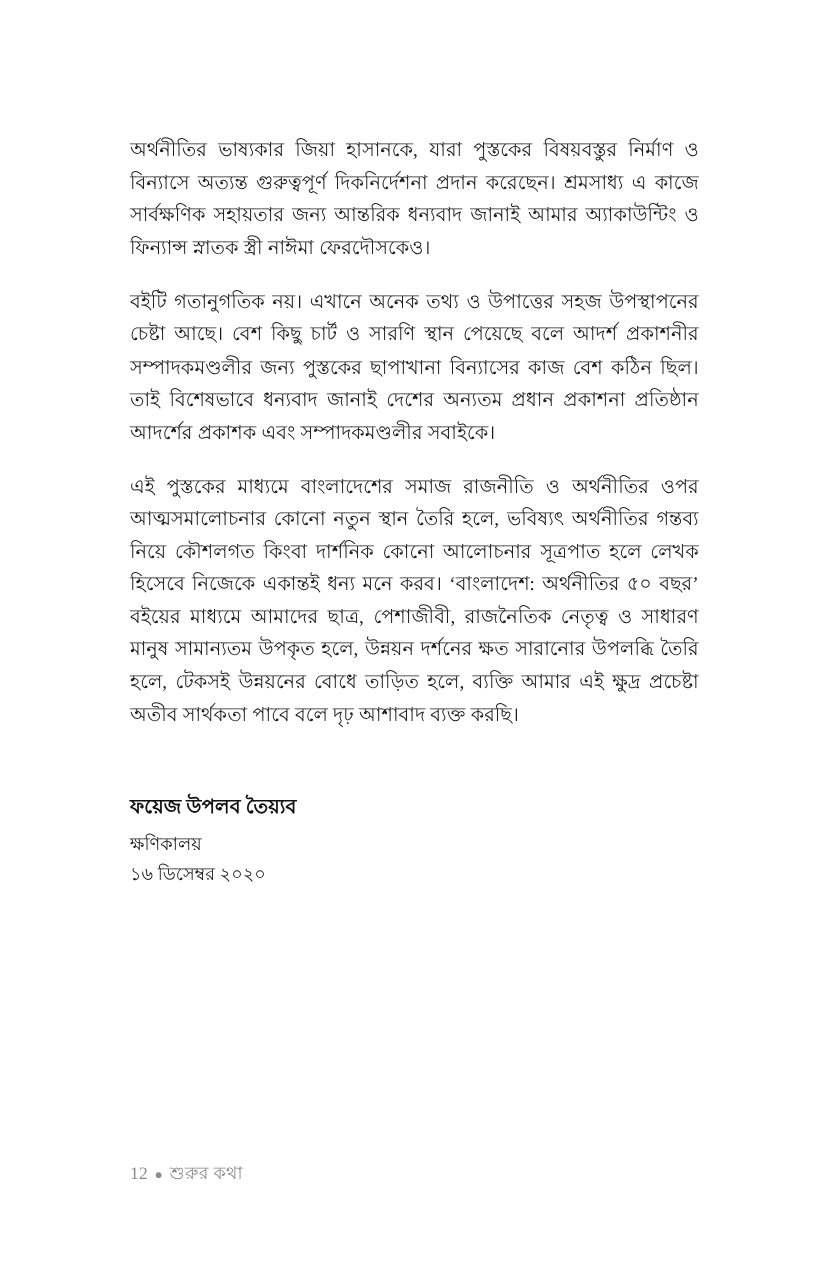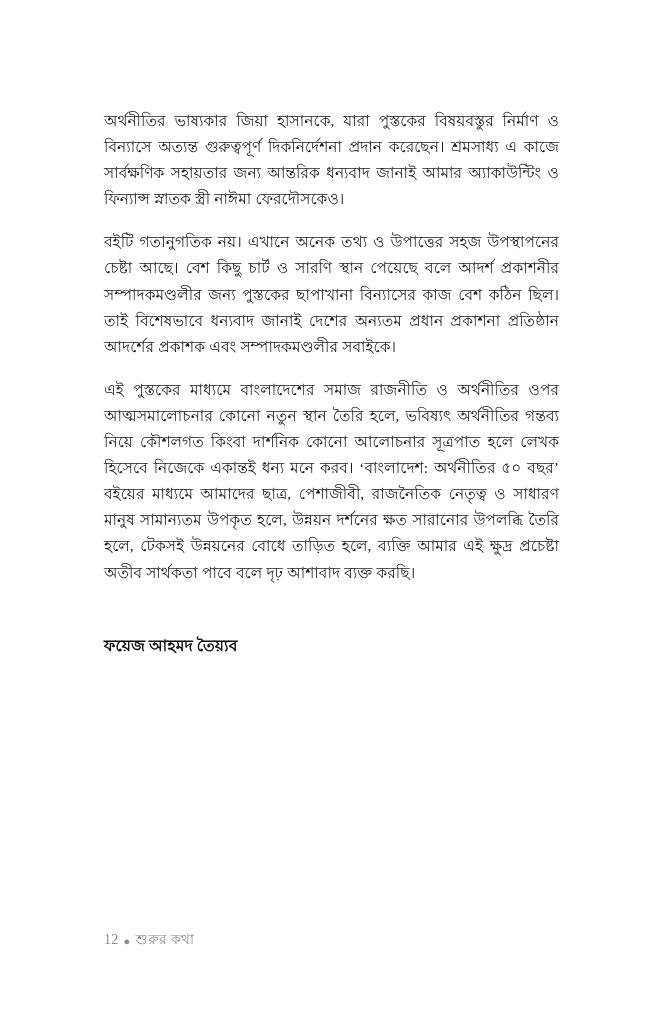--- a/index.html
+++ b/index.html
@@ -93,20 +93,22 @@
 
 <div class="page">
 
   <div class="content">
     <p class="para">অর্থনীতির ভাষ্যকার জিয়া হাসানকে, যারা পুস্তকের বিষয়বস্তুর নির্মাণ ও বিন্যাসে অত্যন্ত গুরুত্বপূর্ণ দিকনির্দেশনা প্রদান করেছেন। শ্রমসাধ্য এ কাজে সার্বক্ষণিক সহায়তার জন্য আন্তরিক ধন্যবাদ জানাই আমার অ্যাকাউন্টিং ও ফিন্যান্স স্নাতক স্ত্রী নাঈমা ফেরদৌসকেও।</p>
     <p class="para">বইটি গতানুগতিক নয়। এখানে অনেক তথ্য ও উপাত্তের সহজ উপস্থাপনের চেষ্টা আছে। বেশ কিছু চার্ট ও সারণি স্থান পেয়েছে বলে আদর্শ প্রকাশনীর সম্পাদকমণ্ডলীর জন্য পুস্তকের ছাপাখানা বিন্যাসের কাজ বেশ কঠিন ছিল। তাই বিশেষভাবে ধন্যবাদ জানাই দেশের অন্যতম প্রধান প্রকাশনা প্রতিষ্ঠান আদর্শের প্রকাশক এবং সম্পাদকমণ্ডলীর সবাইকে।</p>
     <p class="para">এই পুস্তকের মাধ্যমে বাংলাদেশের সমাজ রাজনীতি ও অর্থনীতির ওপর আত্মসমালোচনার কোনো নতুন স্থান তৈরি হলে, ভবিষ্যৎ অর্থনীতির গন্তব্য নিয়ে কৌশলগত কিংবা দার্শনিক কোনো আলোচনার সূত্রপাত হলে লেখক হিসেবে নিজেকে একান্তই ধন্য মনে করব। ‘বাংলাদেশ: অর্থনীতির ৫০ বছর’ বইয়ের মাধ্যমে আমাদের ছাত্র, পেশাজীবী, রাজনৈতিক নেতৃত্ব ও সাধারণ মানুষ সামান্যতম উপকৃত হলে, উন্নয়ন দর্শনের ক্ষত সারানোর উপলব্ধি তৈরি হলে, টেকসই উন্নয়নের বোধে তাড়িত হলে, ব্যক্তি আমার এই ক্ষুদ্র প্রচেষ্টা অতীব সার্থকতা পাবে বলে দৃঢ় আশাবাদ ব্যক্ত করছি।</p>
   </div>
 
   <div class="signature">
-    <p class="sig-name">ফয়েজ আহমদ তৈয়্যব</p>
+    <p class="sig-name">ফয়েজ উপলব তৈয়্যব</p>
+    <p class="sig-line">ক্ষণিকালয়</p>
+    <p class="sig-line">১৬ ডিসেম্বর ২০২০</p>
   </div>
 
   <div class="footer">
     <span>12</span><span class="dot">●</span><span>শুরুর কথা</span>
   </div>
 
 </div>
 
 </body></html>

